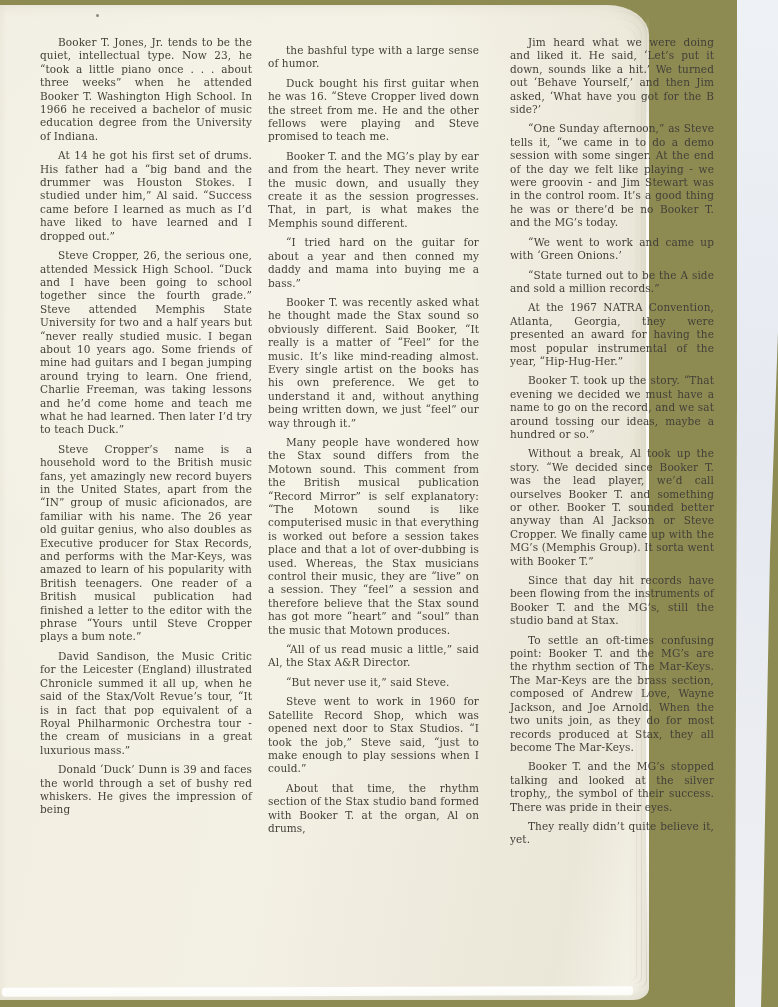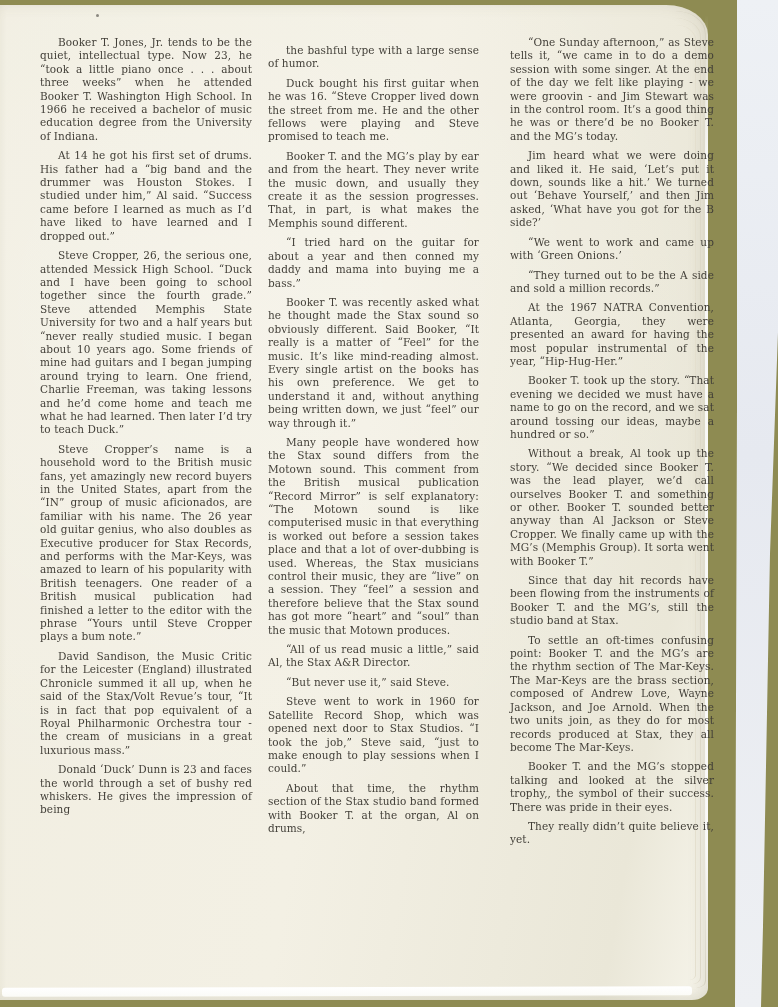--- a/index.html
+++ b/index.html
@@ -22,21 +22,21 @@
   }
   .scene{position:absolute;inset:0;}
   
   .backdrop-sheet{
     position:absolute;top:0;right:0;width:50px;height:1007px;
     background:linear-gradient(180deg,#eef1f5 0%,var(--backdrop) 45%,#eef0f3 100%);
     clip-path:polygon(18% 0,100% 0,100% 33%,84% 55%,70% 92%,66% 100%,14% 100%,18% 40%);
   }
   
   .page{
-    position:absolute;left:0;top:5px;width:708px;height:995px;
+    position:absolute;left:0;top:5px;width:649px;height:995px;
     background:
       radial-gradient(120% 90% at 30% 30%, rgba(255,255,255,0.25), rgba(255,255,255,0) 60%),
       linear-gradient(100deg,var(--paper) 0%,#f3f0e4 50%,var(--paper-dark) 88%,var(--paper-light) 100%);
     border-top-right-radius:42px 30px;
     border-bottom-right-radius:16px 12px;
     box-shadow:inset -8px 0 14px rgba(110,100,70,0.10), inset 0 -4px 8px rgba(110,100,70,0.06);
   }
   
   .edge-line{position:absolute;border-right:1.5px solid var(--edge-line);pointer-events:none;}
   .edge-line.e1{top:6px;right:2px;bottom:12px;width:30px;border-color:var(--edge-line);
@@ -82,39 +82,39 @@
     <div class="edge-line e3"></div>
     <div class="edge-highlight"></div>
     <div class="bottom-edge"></div>
     <div class="speck"></div>
     <div class="col c1">
         <p>Booker T. Jones, Jr. tends to be the quiet, intellectual type. Now 23, he “took a little piano once . . . about three weeks” when he attended Booker T. Washington High School. In 1966 he received a bachelor of music education degree from the University of Indiana.</p>
         <p>At 14 he got his first set of drums. His father had a “big band and the drummer was Houston Stokes. I studied under him,” Al said. “Success came before I learned as much as I’d have liked to have learned and I dropped out.”</p>
         <p>Steve Cropper, 26, the serious one, attended Messick High School. “Duck and I have been going to school together since the fourth grade.” Steve attended Memphis State University for two and a half years but “never really studied music. I began about 10 years ago. Some friends of mine had guitars and I began jumping around trying to learn. One friend, Charlie Freeman, was taking lessons and he’d come home and teach me what he had learned. Then later I’d try to teach Duck.”</p>
         <p>Steve Cropper’s name is a household word to the British music fans, yet amazingly new record buyers in the United States, apart from the “IN” group of music aficionados, are familiar with his name. The 26 year old guitar genius, who also doubles as Executive producer for Stax Records, and performs with the Mar-Keys, was amazed to learn of his popularity with British teenagers. One reader of a British musical publication had finished a letter to the editor with the phrase “Yours until Steve Cropper plays a bum note.”</p>
         <p>David Sandison, the Music Critic for the Leicester (England) illustrated Chronicle summed it all up, when he said of the Stax/Volt Revue’s tour, “It is in fact that pop equivalent of a Royal Philharmonic Orchestra tour - the cream of musicians in a great luxurious mass.”</p>
-        <p>Donald ‘Duck’ Dunn is 23 and faces the world through a set of bushy red whiskers. He gives the impression of being</p>
+        <p>Donald ‘Duck’ Dunn is 39 and faces the world through a set of bushy red whiskers. He gives the impression of being</p>
       </div>
     <div class="col c2">
         <p>the bashful type with a large sense of humor.</p>
         <p>Duck bought his first guitar when he was 16. “Steve Cropper lived down the street from me. He and the other fellows were playing and Steve promised to teach me.</p>
         <p>Booker T. and the MG’s play by ear and from the heart. They never write the music down, and usually they create it as the session progresses. That, in part, is what makes the Memphis sound different.</p>
         <p>“I tried hard on the guitar for about a year and then conned my daddy and mama into buying me a bass.”</p>
         <p>Booker T. was recently asked what he thought made the Stax sound so obviously different. Said Booker, “It really is a matter of “Feel” for the music. It’s like mind-reading almost. Every single artist on the books has his own preference. We get to understand it and, without anything being written down, we just “feel” our way through it.”</p>
         <p>Many people have wondered how the Stax sound differs from the Motown sound. This comment from the British musical publication “Record Mirror” is self explanatory: “The Motown sound is like computerised music in that everything is worked out before a session takes place and that a lot of over-dubbing is used. Whereas, the Stax musicians control their music, they are “live” on a session. They “feel” a session and therefore believe that the Stax sound has got more “heart” and “soul” than the music that Motown produces.</p>
         <p>“All of us read music a little,” said Al, the Stax A&amp;R Director.</p>
         <p>“But never use it,” said Steve.</p>
         <p>Steve went to work in 1960 for Satellite Record Shop, which was opened next door to Stax Studios. “I took the job,” Steve said, “just to make enough to play sessions when I could.”</p>
         <p>About that time, the rhythm section of the Stax studio band formed with Booker T. at the organ, Al on drums,</p>
       </div>
     <div class="col c3">
+        <p>Jim heard what we were doing and liked it. He said, ‘Let’s put it down, sounds like a hit.’ We turned out ‘Behave Yourself,’ and then Jim asked, ‘What have you got for the B side?’</p>
         <p>“One Sunday afternoon,” as Steve tells it, “we came in to do a demo session with some singer. At the end of the day we felt like playing - we were groovin - and Jim Stewart was in the control room. It’s a good thing he was or there’d be no Booker T. and the MG’s today.</p>
-        <p>Jim heard what we were doing and liked it. He said, ‘Let’s put it down, sounds like a hit.’ We turned out ‘Behave Yourself,’ and then Jim asked, ‘What have you got for the B side?’</p>
         <p>“We went to work and came up with ‘Green Onions.’</p>
-        <p>“They turned out to be the A side and sold a million records.”</p>
+        <p>“State turned out to be the A side and sold a million records.”</p>
         <p>At the 1967 NATRA Convention, Atlanta, Georgia, they were presented an award for having the most popular instrumental of the year, “Hip-Hug-Her.”</p>
         <p>Booker T. took up the story. “That evening we decided we must have a name to go on the record, and we sat around tossing our ideas, maybe a hundred or so.”</p>
         <p>Without a break, Al took up the story. “We decided since Booker T. was the lead player, we’d call ourselves Booker T. and something or other. Booker T. sounded better anyway than Al Jackson or Steve Cropper. We finally came up with the MG’s (Memphis Group). It sorta went with Booker T.”</p>
         <p>Since that day hit records have been flowing from the instruments of Booker T. and the MG’s, still the studio band at Stax.</p>
         <p>To settle an oft-times confusing point: Booker T. and the MG’s are the rhythm section of The Mar-Keys. The Mar-Keys are the brass section, composed of Andrew Love, Wayne Jackson, and Joe Arnold. When the two units join, as they do for most records produced at Stax, they all become The Mar-Keys.</p>
         <p>Booker T. and the MG’s stopped talking and looked at the silver trophy,, the symbol of their success. There was pride in their eyes.</p>
         <p>They really didn’t quite believe it, yet.</p>
       </div>
   </div>
 </div>

